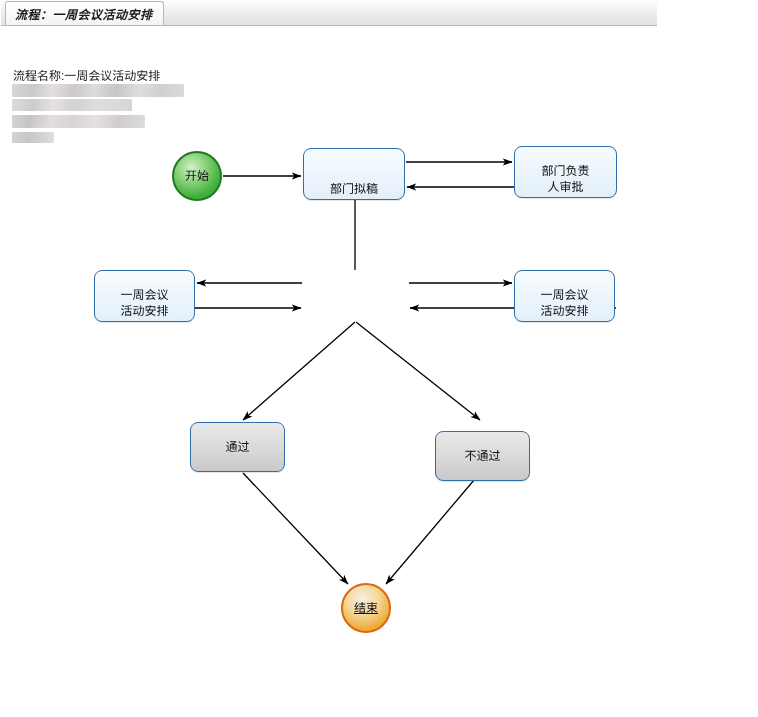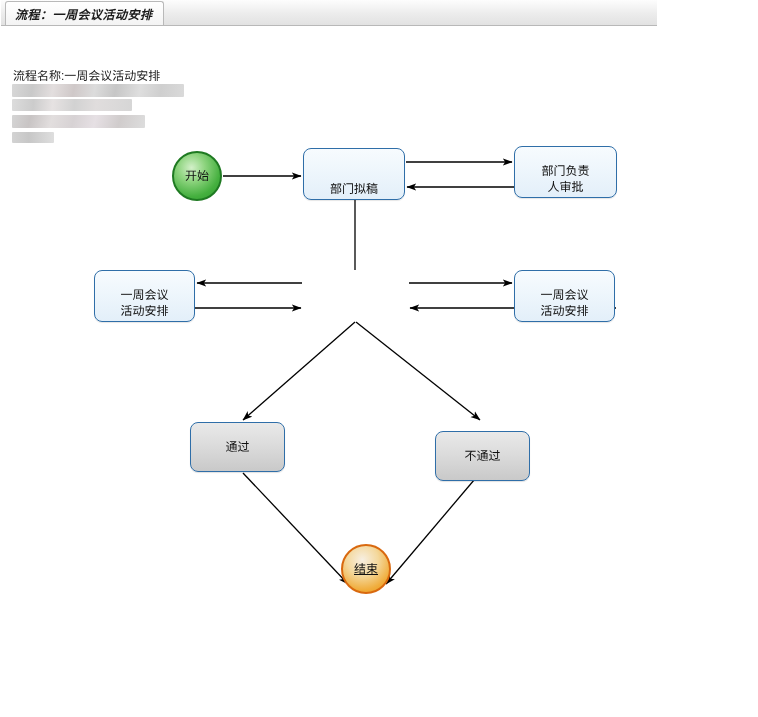--- a/index.html
+++ b/index.html
@@ -200,18 +200,18 @@
     </div>
 
     <div class="node decision" style="left:190px; top:395px; width:95px; height:50px;">
       <span class="node-label">通过</span>
     </div>
 
     <div class="node decision" style="left:435px; top:404px; width:95px; height:50px;align-items:center;">
       <span class="node-label">不通过</span>
     </div>
 
-    <div class="node circle end" style="left:341px; top:517px; width:50px; height:50px;text-decoration:underline;">
+    <div class="node circle end" style="left:341px; top:556px; width:50px; height:50px;text-decoration:underline;">
       <span class="node-label">结束</span>
     </div>
 
   </div>
 </div>
 
 </body></html>

